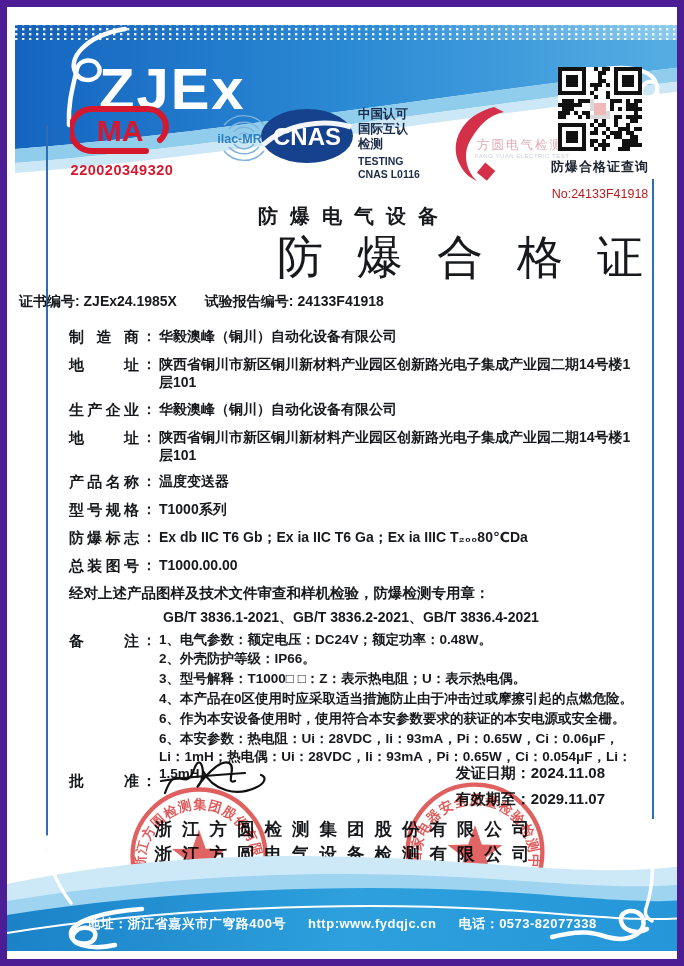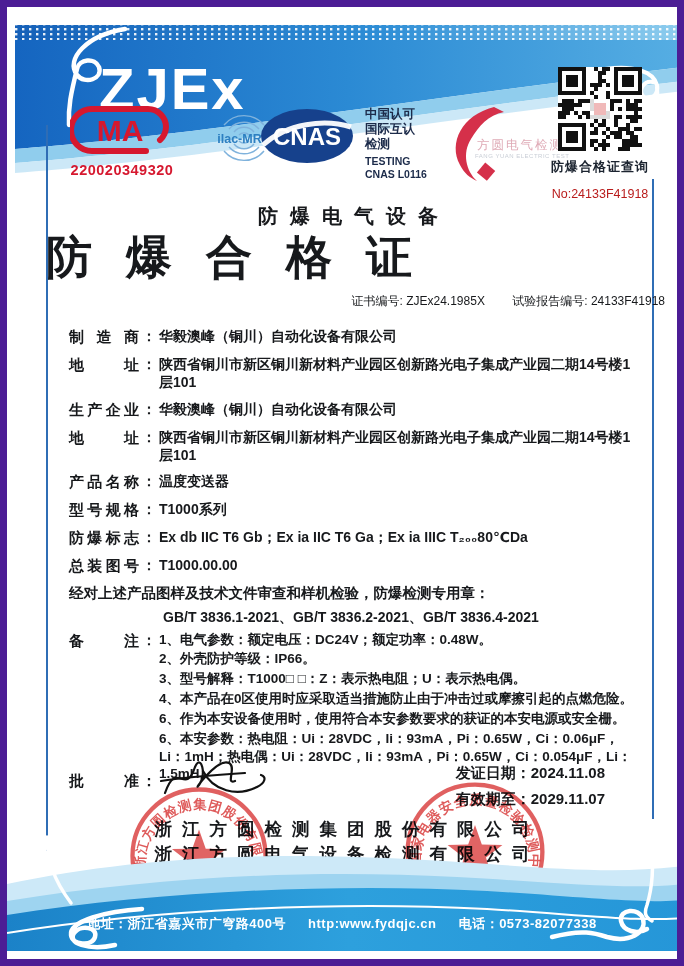--- a/index.html
+++ b/index.html
@@ -9,32 +9,32 @@
   
   .hdr-svg{position:absolute;top:0;left:0;}
   .qr-wrap{position:absolute;left:537px;top:60px;width:112px;text-align:center;}
   .qr-box{display:inline-block;line-height:0;}
   .qr-cap1{font-size:13px;font-weight:bold;color:#1c2430;margin-top:3px;letter-spacing:1px;}
   .qr-cap2{font-size:12.5px;color:#b91c1c;margin-top:11px;}
   .cma{position:absolute;left:60px;top:96px;width:110px;text-align:center;}
   .cma-num{color:#d6182f;font-weight:bold;font-size:14.5px;letter-spacing:.5px;margin-top:1px;}
   .ilac{position:absolute;left:180px;top:98px;margin-left:24px;}
   .cnas{position:absolute;left:252px;top:100px;display:flex;align-items:flex-start;}
-  .cnas-txt{margin-left:10px;color:#1c2b4a;}
+  .cnas-txt{margin-left:3px;color:#1c2b4a;}
   .cnas-cn{font-size:12.5px;font-weight:bold;line-height:1.2;}
   .cnas-en{font-size:10.5px;font-weight:bold;margin-top:3px;line-height:1.25;}
   .fy{position:absolute;left:425px;top:96px;}
   .fy-name{position:absolute;left:470px;top:130px;font-size:12.5px;color:#dfaab6;letter-spacing:2px;}
   .fy-sub{position:absolute;left:468px;top:146px;font-size:6px;color:#c9ced6;letter-spacing:.5px;}
   
   .t-sub{position:absolute;top:196px;left:0;width:100%;text-align:center;font-size:20px;
          font-weight:bold;letter-spacing:12px;padding-left:24px;}
-  .t-main{position:absolute;top:220px;left:0;width:100%;text-align:left;font-size:46px;
-          font-weight:bold;letter-spacing:34px;padding-left:39px;}
-  .t-nums{position:absolute;top:286px;left:0;width:100%;text-align:right;font-size:12px;font-weight:normal;}
+  .t-main{position:absolute;top:220px;left:0;width:100%;text-align:right;font-size:46px;
+          font-weight:normal;letter-spacing:34px;padding-left:39px;}
+  .t-nums{position:absolute;top:286px;left:0;width:100%;text-align:left;font-size:14px;font-weight:bold;}
   .t-nums span{margin:0 12px;}
   
   .fields{position:absolute;left:62px;top:320px;width:566px;font-size:14px;}
   .row{display:flex;align-items:flex-start;margin-bottom:8px;line-height:1.32;}
   .lbl{display:inline-block;flex:0 0 70px;width:70px;text-align:justify;text-align-last:justify;
        font-weight:bold;font-size:15px;}
   .colon{flex:0 0 20px;text-align:center;font-weight:bold;}
   .val{flex:1;font-weight:600;}
   .stmt{font-weight:bold;font-size:14.5px;margin:4px 0 6px 0;}
   .stds{font-weight:600;margin:0 0 4px 94px;}

